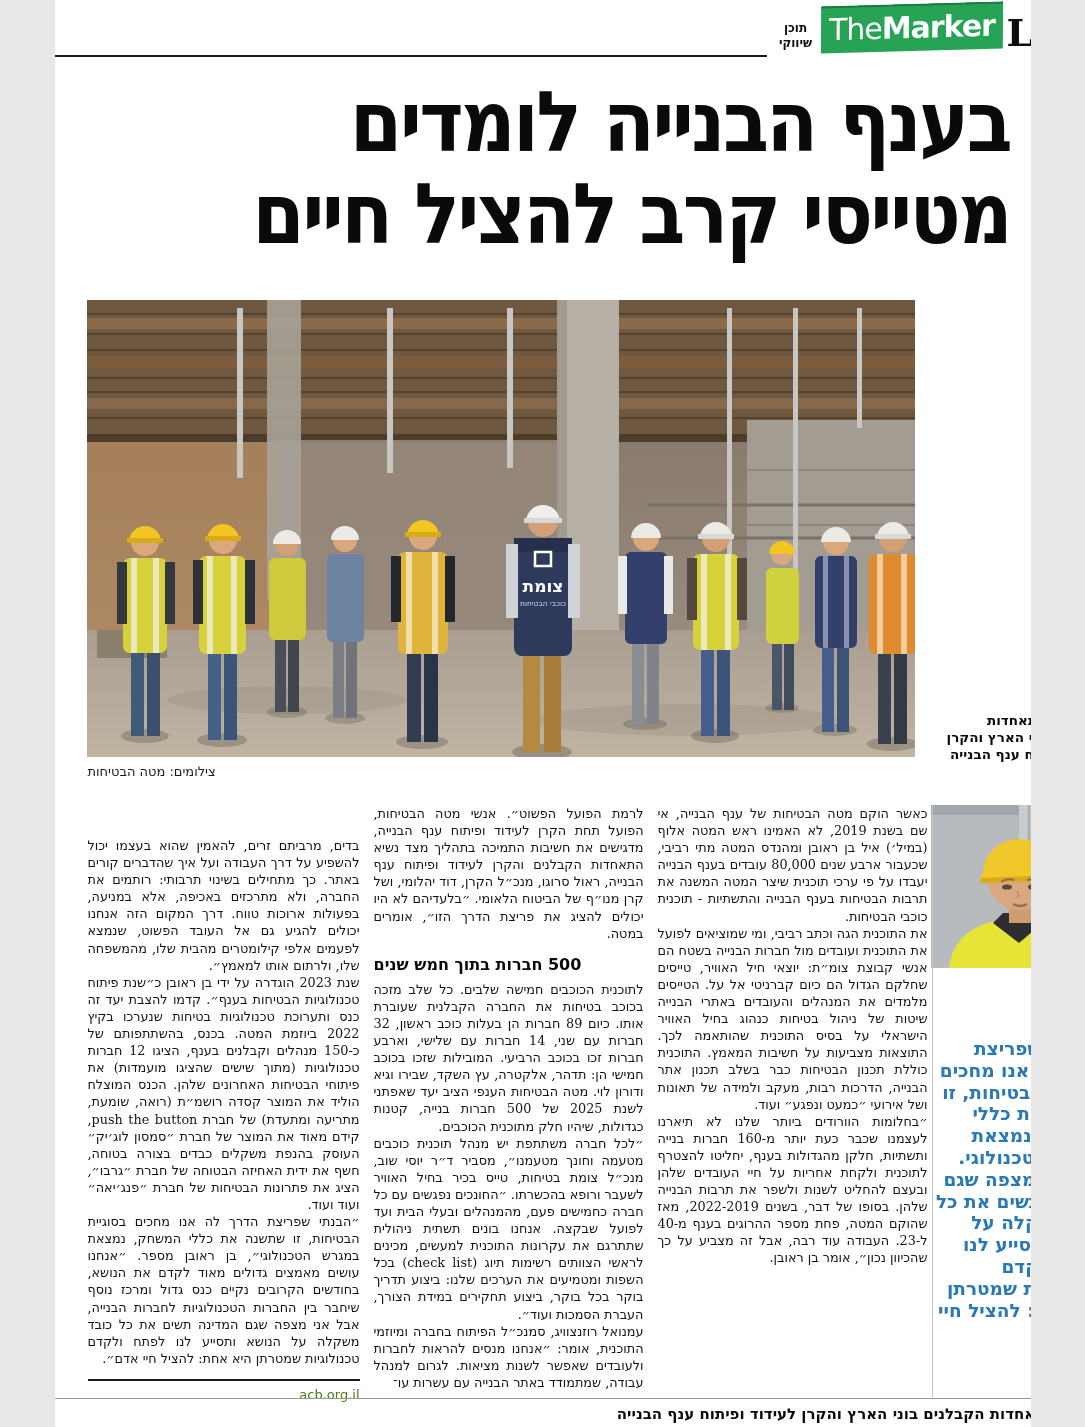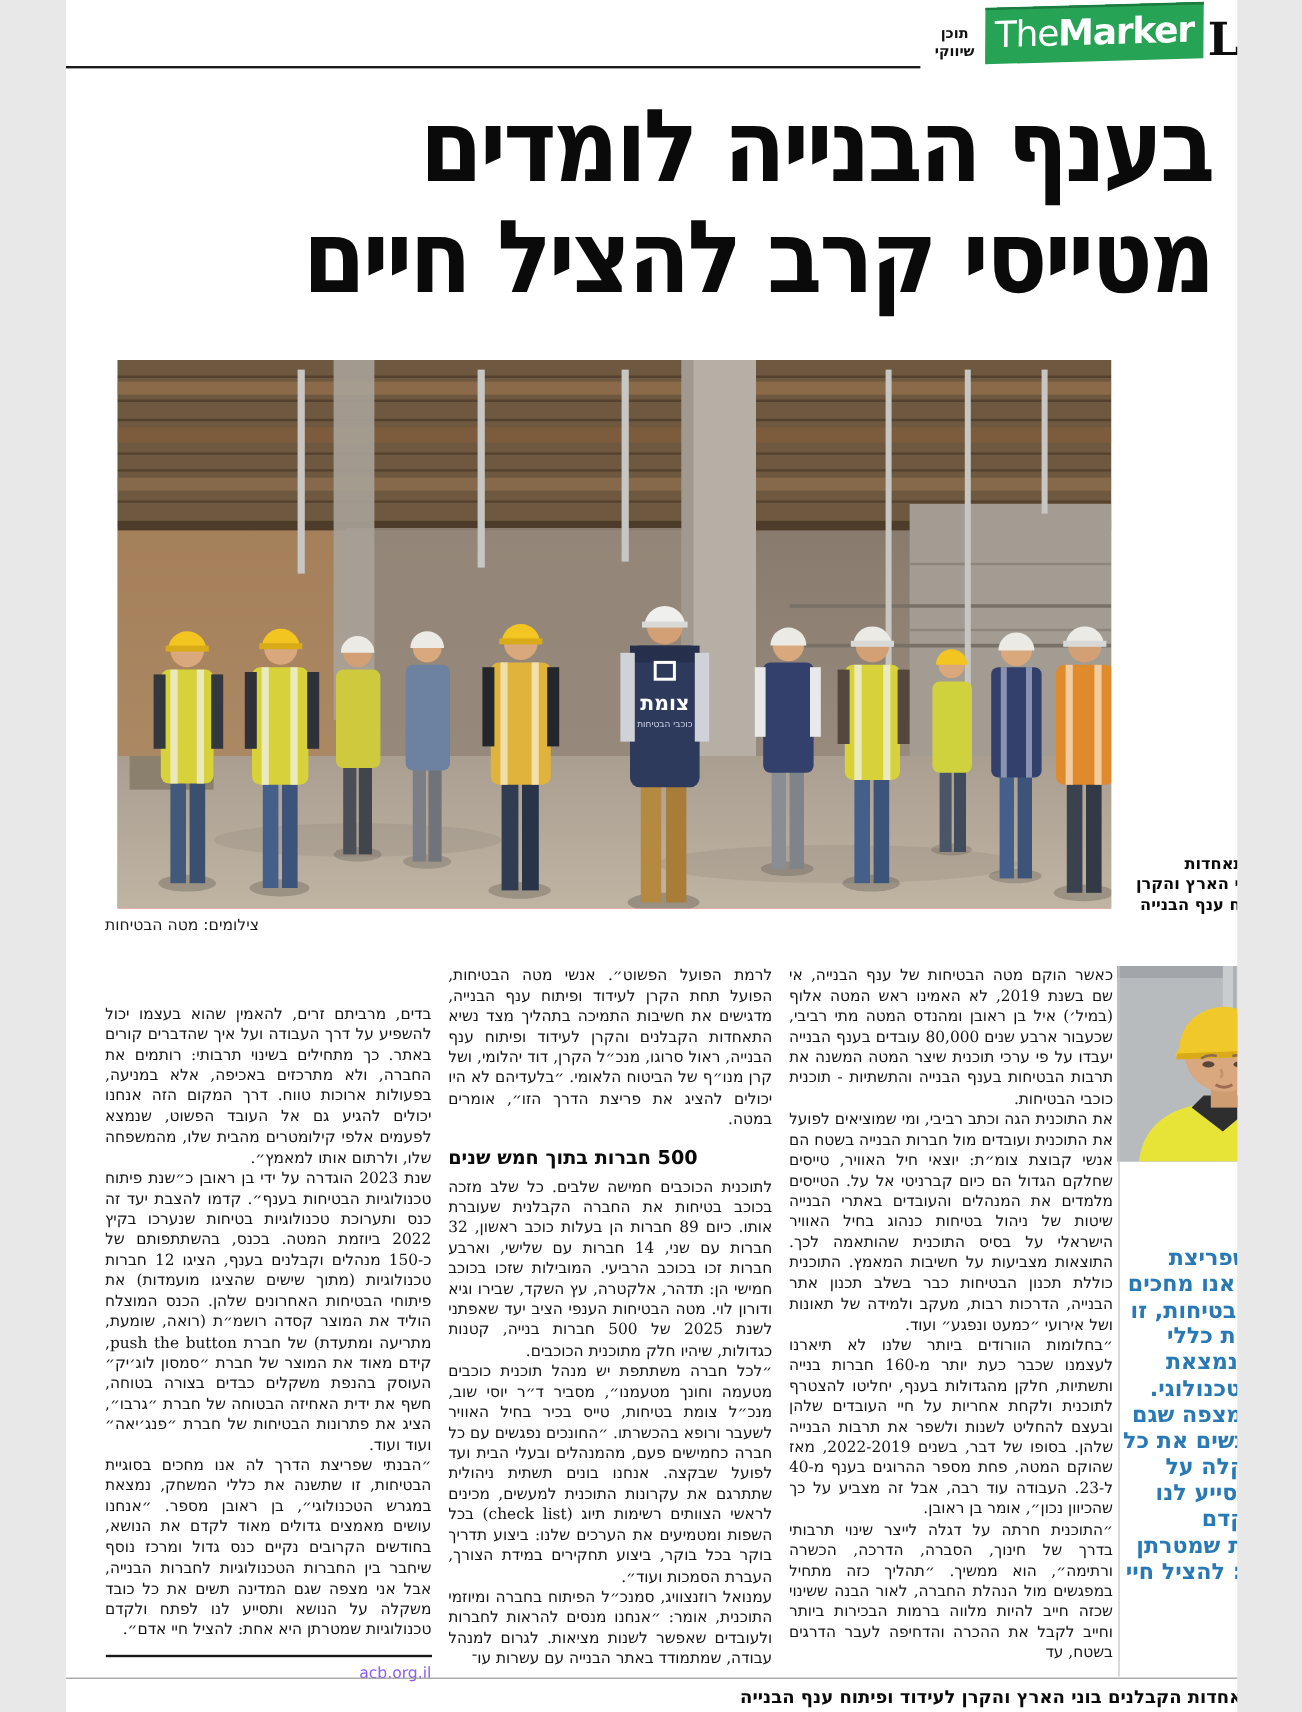--- a/index.html
+++ b/index.html
@@ -19,21 +19,21 @@
   .logo-box .m{font-weight:700;font-size:30px;letter-spacing:-1px;}
   .labels{position:absolute;top:10px;left:952px;font-family:"DejaVu Serif",serif;font-weight:700;
           font-size:38px;color:#0d0d0d;}
 
   
   .headline{position:absolute;top:76px;right:20px;text-align:right;color:#0a0a0a;
             font-weight:700;font-size:84px;line-height:92px;letter-spacing:-3px;
             transform:scaleX(.9);transform-origin:100% 0;white-space:nowrap;}
 
   
-  .photo{position:absolute;left:43px;top:300px;width:828px;height:457px;background:#ef4444;}
+  .photo{position:absolute;left:32px;top:300px;width:828px;height:457px;background:#1d4ed8;}
   .photo svg{display:block;}
   .photo-caption{position:absolute;left:33px;top:764px;font-size:13px;color:#1c1c1c;}
 
   
   .standfirst{position:absolute;left:876px;top:303px;width:181px;font-size:20px;line-height:27px;
               text-align:right;color:#000;}
   .partnership{position:absolute;left:876px;top:712px;width:181px;font-size:13.5px;line-height:17px;
                font-weight:700;text-align:right;color:#0a0a0a;}
   .green-sq{display:inline-block;width:10px;height:10px;background:#27a355;margin-left:5px;}
   .portrait{position:absolute;left:876px;top:805px;width:181px;height:163px;background:#c5c9cc;}
@@ -46,21 +46,21 @@
   .vrule{position:absolute;left:877px;top:805px;width:1px;height:592px;background:#c2c2c2;}
   .col{position:absolute;top:805px;height:594px;overflow:hidden;text-align:justify;color:#141414;
        font-family:"DejaVu Serif","DejaVu Sans",serif;font-size:12.8px;line-height:17.1px;}
   .col p{margin:0;}
   .col1{left:603px;width:270px;}
   .col2{left:319px;width:270px;}
   .col3{left:33px;width:272px;margin-top:32px;}
   .subhead{font-family:"DejaVu Sans",sans-serif;font-weight:700;font-size:16px;line-height:20px;
            margin:13px 0 6px 0;text-align:left;color:#0a0a0a;}
   .endrule{margin-top:12px;border-top:2px solid #1a1a1a;width:100%;}
-  .site-link{margin-top:5px;font-family:"DejaVu Sans",sans-serif;font-size:13px;color:#8b5cf6;
+  .site-link{margin-top:5px;font-family:"DejaVu Sans",sans-serif;font-size:13px;color:#4d7c0f;
              text-align:right;text-decoration:none;display:block;}
 
   
   .footer-rule{position:absolute;left:0;top:1398px;width:1085px;height:1px;background:#9a9a9a;}
   .footer-text{position:absolute;left:30px;top:1405px;width:1027px;text-align:right;
                font-weight:700;font-size:15px;color:#0a0a0a;}
 </style>
 </head>
 <body>
 
@@ -310,21 +310,20 @@
   </div>
   <div class="portrait-caption">איל בן ראובן</div>
   <div class="pullquote">״הבנתי שפריצת הדרך לה אנו מחכים בסוגיית הבטיחות, זו שתשנה את כללי המשחק, נמצאת במגרש הטכנולוגי. אבל אני מצפה שגם המדינה תשים את כל כובד משקלה על הנושא ותסייע לנו לפתח ולקדם טכנולוגיות שמטרתן היא אחת: להציל חיי אדם״</div>
 
   <div class="vrule"></div>
 
   <div class="col col1">
     <p>כאשר הוקם מטה הבטיחות של ענף הבנייה, אי שם בשנת 2019, לא האמינו ראש המטה אלוף (במיל׳) איל בן ראובן ומהנדס המטה מתי רביבי, שכעבור ארבע שנים 80,000 עובדים בענף הבנייה יעבדו על פי ערכי תוכנית שיצר המטה המשנה את תרבות הבטיחות בענף הבנייה והתשתיות - תוכנית כוכבי הבטיחות.</p>
     <p>את התוכנית הגה וכתב רביבי, ומי שמוציאים לפועל את התוכנית ועובדים מול חברות הבנייה בשטח הם אנשי קבוצת צומ״ת: יוצאי חיל האוויר, טייסים שחלקם הגדול הם כיום קברניטי אל על. הטייסים מלמדים את המנהלים והעובדים באתרי הבנייה שיטות של ניהול בטיחות כנהוג בחיל האוויר הישראלי על בסיס התוכנית שהותאמה לכך. התוצאות מצביעות על חשיבות המאמץ. התוכנית כוללת תכנון הבטיחות כבר בשלב תכנון אתר הבנייה, הדרכות רבות, מעקב ולמידה של תאונות ושל אירועי ״כמעט ונפגע״ ועוד.</p>
     <p>״בחלומות הוורודים ביותר שלנו לא תיארנו לעצמנו שכבר כעת יותר מ-160 חברות בנייה ותשתיות, חלקן מהגדולות בענף, יחליטו להצטרף לתוכנית ולקחת אחריות על חיי העובדים שלהן ובעצם להחליט לשנות ולשפר את תרבות הבנייה שלהן. בסופו של דבר, בשנים 2022-2019, מאז שהוקם המטה, פחת מספר ההרוגים בענף מ-40 ל-23. העבודה עוד רבה, אבל זה מצביע על כך שהכיוון נכון״, אומר בן ראובן.</p>
-    <p>״התוכנית חרתה על דגלה לייצר שינוי תרבותי בדרך של חינוך, הסברה, הדרכה, הכשרה ורתימה״, הוא ממשיך. ״תהליך כזה מתחיל במפגשים מול הנהלת החברה, לאור הבנה ששינוי שכזה חייב להיות מלווה ברמות הבכירות ביותר וחייב לקבל את ההכרה והדחיפה לעבר הדרגים בשטח, עד</p>
   </div>
 
   <div class="col col2">
     <p>לרמת הפועל הפשוט״. אנשי מטה הבטיחות, הפועל תחת הקרן לעידוד ופיתוח ענף הבנייה, מדגישים את חשיבות התמיכה בתהליך מצד נשיא התאחדות הקבלנים והקרן לעידוד ופיתוח ענף הבנייה, ראול סרוגו, מנכ״ל הקרן, דוד יהלומי, ושל קרן מנו״ף של הביטוח הלאומי. ״בלעדיהם לא היו יכולים להציג את פריצת הדרך הזו״, אומרים במטה.</p>
     <div class="subhead">500 חברות בתוך חמש שנים</div>
     <p>לתוכנית הכוכבים חמישה שלבים. כל שלב מזכה בכוכב בטיחות את החברה הקבלנית שעוברת אותו. כיום 89 חברות הן בעלות כוכב ראשון, 32 חברות עם שני, 14 חברות עם שלישי, וארבע חברות זכו בכוכב הרביעי. המובילות שזכו בכוכב חמישי הן: תדהר, אלקטרה, עץ השקד, שבירו וגיא ודורון לוי. מטה הבטיחות הענפי הציב יעד שאפתני לשנת 2025 של 500 חברות בנייה, קטנות כגדולות, שיהיו חלק מתוכנית הכוכבים.</p>
     <p>״לכל חברה משתתפת יש מנהל תוכנית כוכבים מטעמה וחונך מטעמנו״, מסביר ד״ר יוסי שוב, מנכ״ל צומת בטיחות, טייס בכיר בחיל האוויר לשעבר ורופא בהכשרתו. ״החונכים נפגשים עם כל חברה כחמישים פעם, מהמנהלים ובעלי הבית ועד לפועל שבקצה. אנחנו בונים תשתית ניהולית שתתרגם את עקרונות התוכנית למעשים, מכינים לראשי הצוותים רשימות תיוג (check list) בכל השפות ומטמיעים את הערכים שלנו: ביצוע תדריך בוקר בכל בוקר, ביצוע תחקירים במידת הצורך, העברת הסמכות ועוד״.</p>
     <p>עמנואל רוזנצוויג, סמנכ״ל הפיתוח בחברה ומיוזמי התוכנית, אומר: ״אנחנו מנסים להראות לחברות ולעובדים שאפשר לשנות מציאות. לגרום למנהל עבודה, שמתמודד באתר הבנייה עם עשרות עו־</p>
   </div>
 

